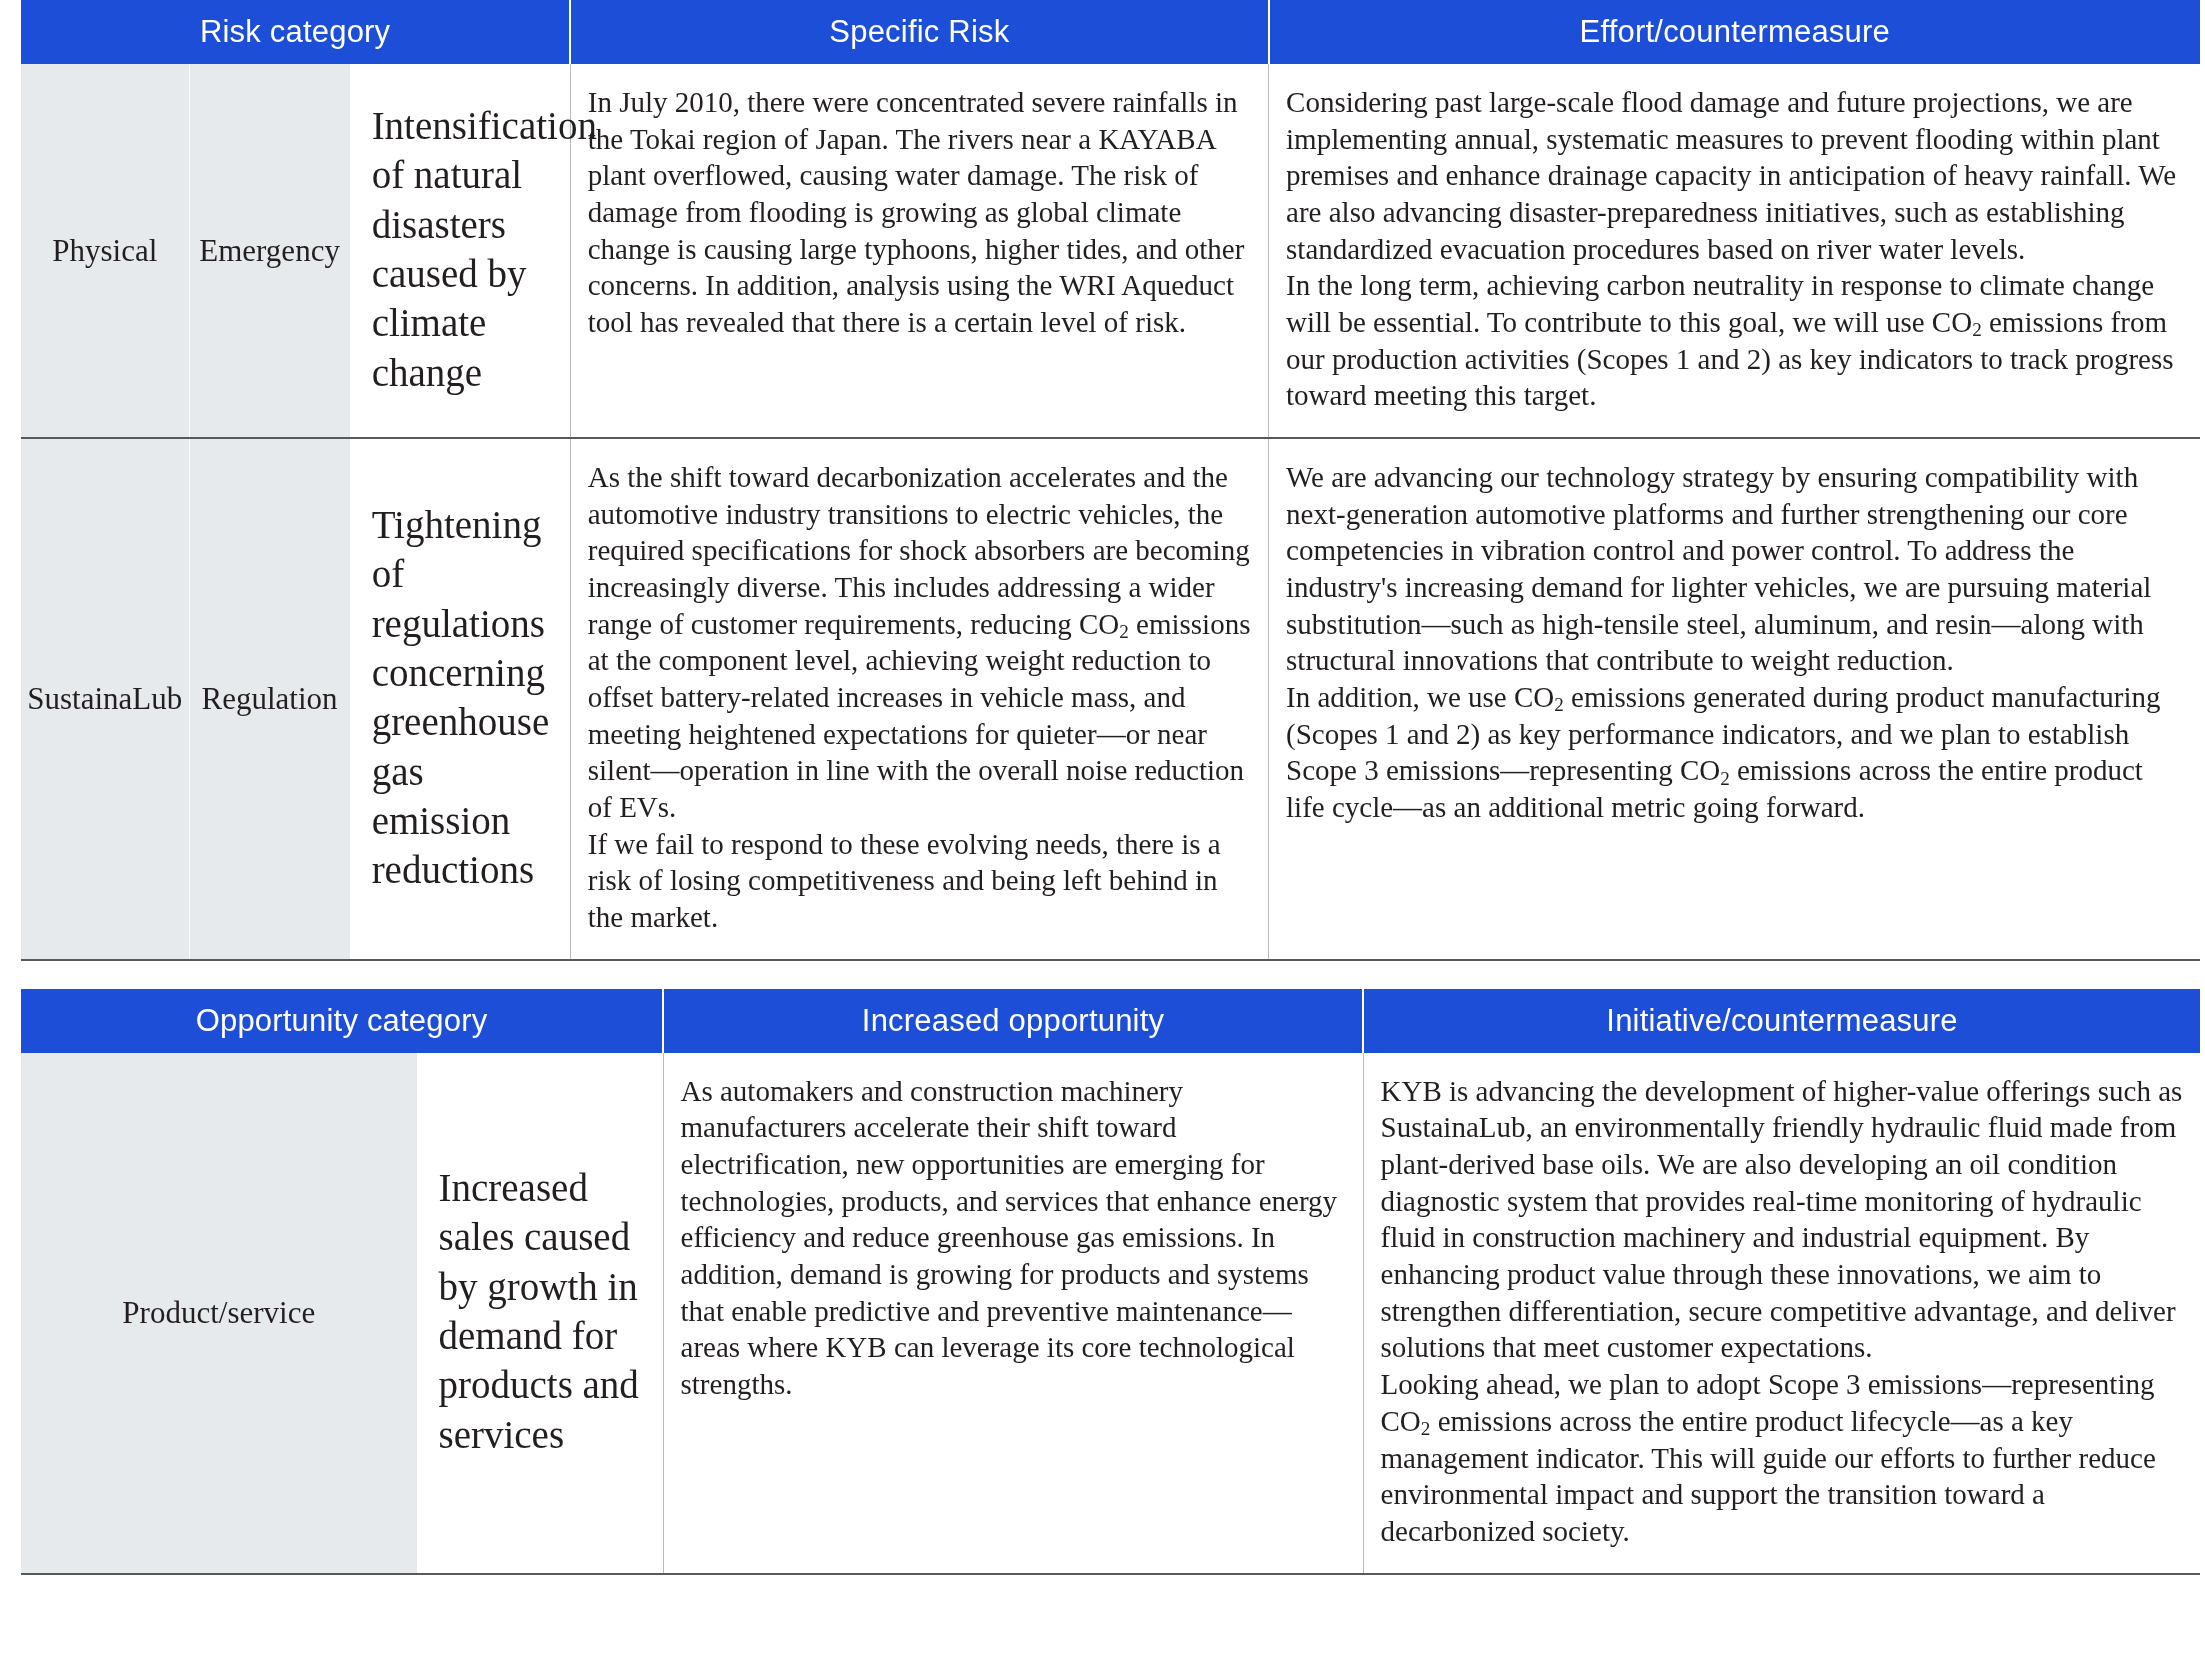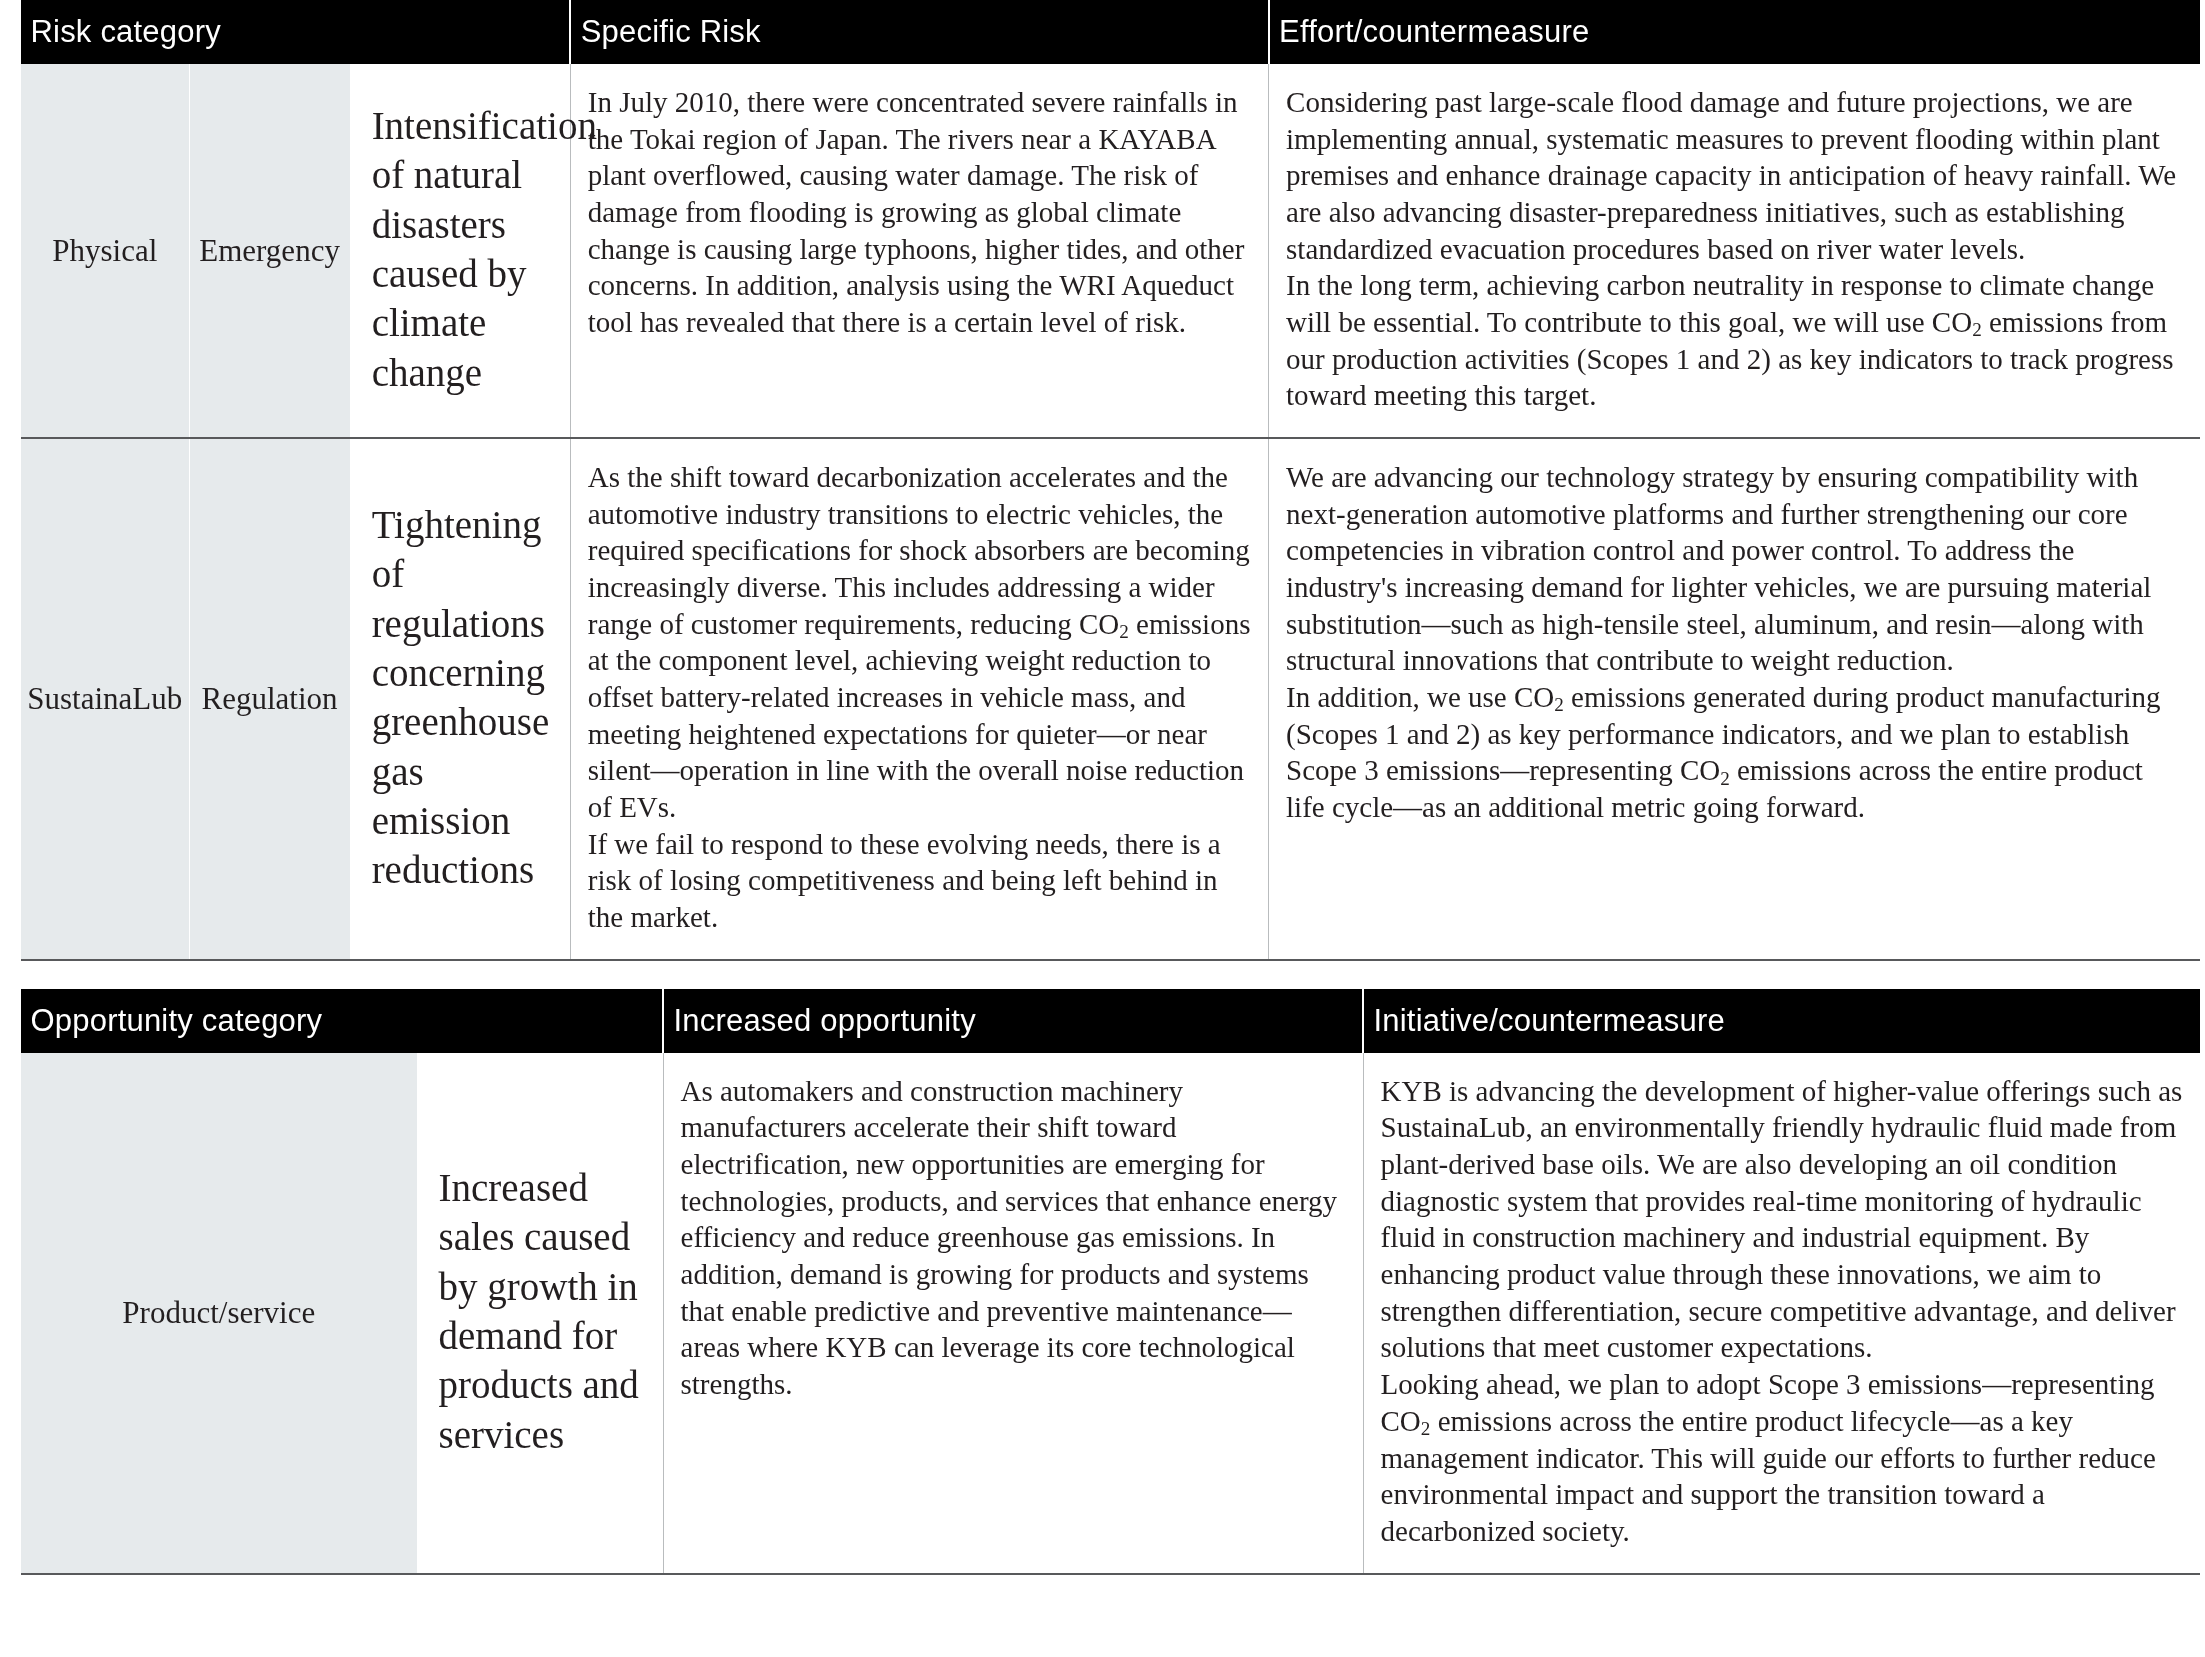--- a/index.html
+++ b/index.html
@@ -23,28 +23,28 @@
 
   table.tcfd {
     border-collapse: collapse;
     table-layout: fixed;
     width: 2179px;
     margin: 0 0 0 21px;
   }
 
   
   thead th {
-    background: #000000;
+    background: #1d4ed8;
     color: #ffffff;
     font-weight: normal;
     font-size: 31px;
     letter-spacing: 0.2px;
     height: 64px;
     padding: 0 9.5px;
-    text-align: left;
+    text-align: center;
     vertical-align: middle;
     border-right: 2.8px solid #ffffff;
     border-left: 2.8px solid #ffffff;
   }
   thead th.first { border-left: none; }
   thead th.last  { border-right: none; }
 
   
   tbody td {
     vertical-align: top;

